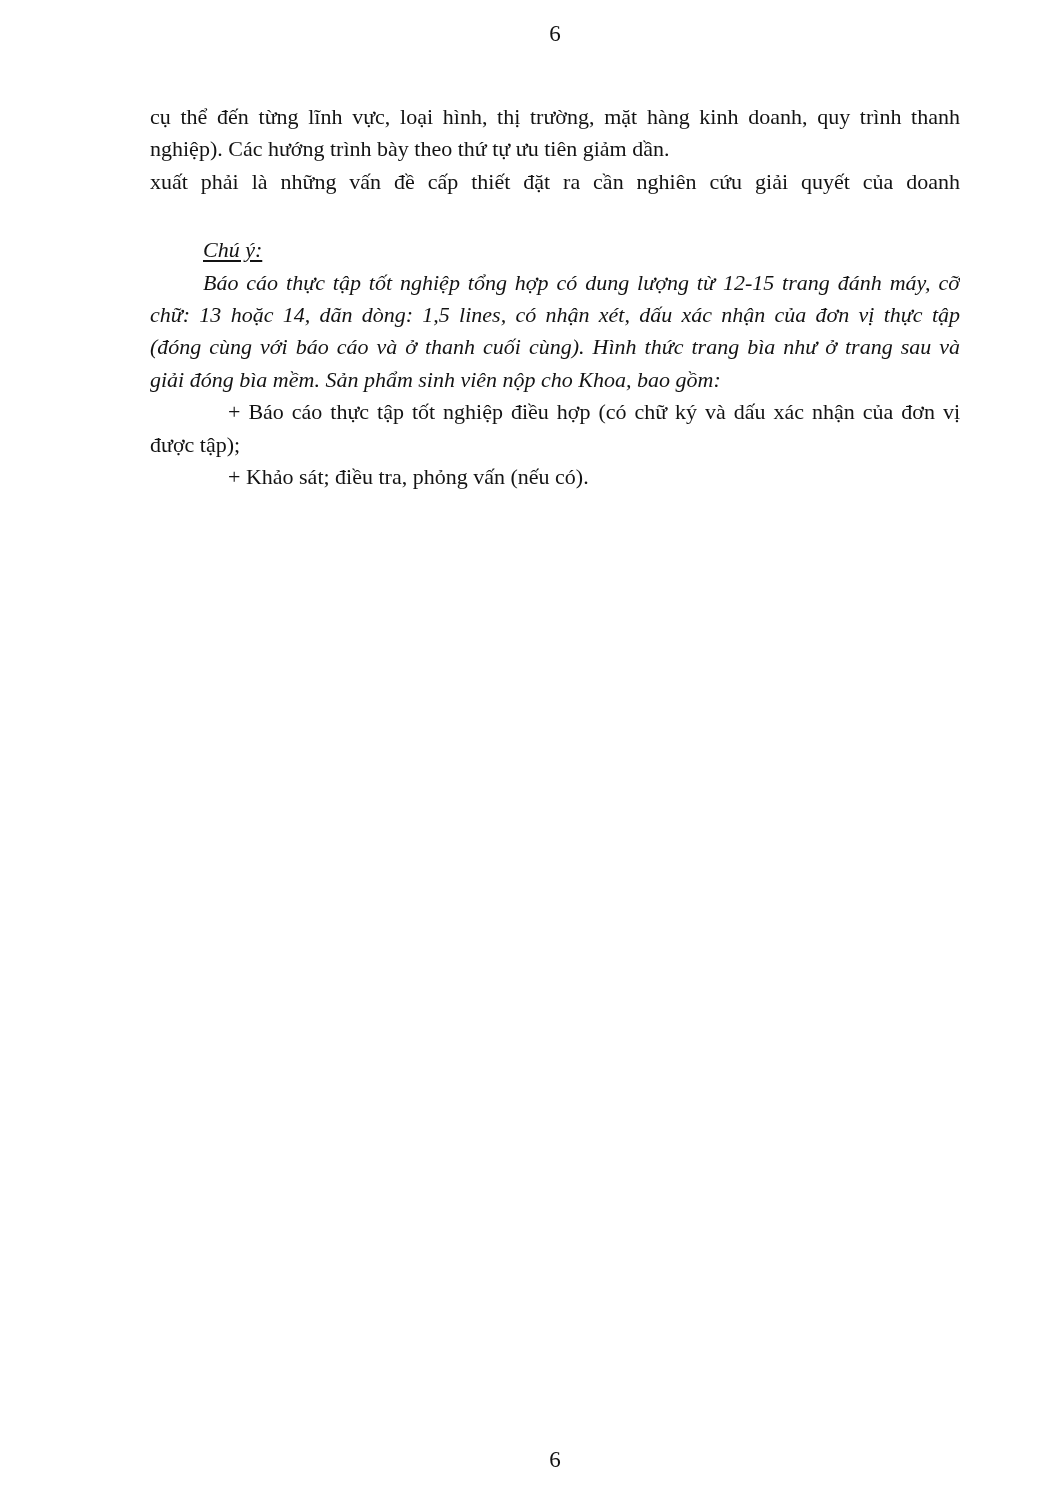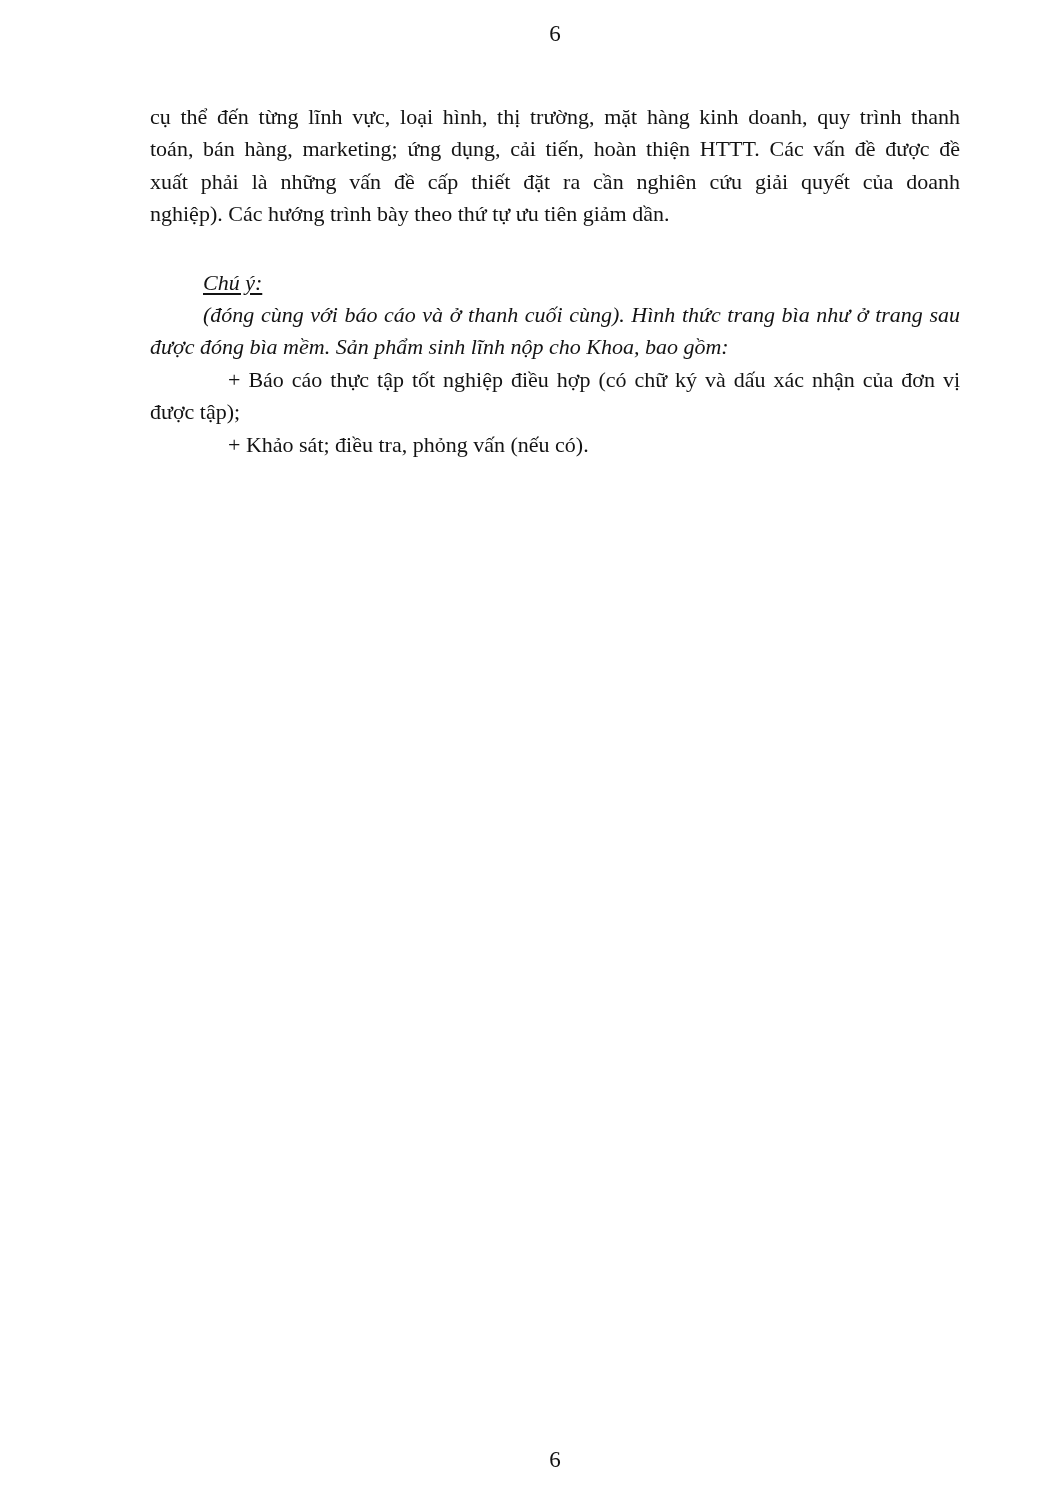--- a/index.html
+++ b/index.html
@@ -68,34 +68,35 @@
 <body>
 
 <div class="paper">
 
   <div class="page-number header">6</div>
 
   <div class="body-block">
 
     <div class="para">
         <div class="tline">cụ thể đến từng lĩnh vực, loại hình, thị trường, mặt hàng kinh doanh, quy trình thanh</div>
-        <div class="tline">toán, bán hàng, marketing; ứng dụng, cải tiến, hoàn thiện HTTT. Các vấn đề được đề</div>
+        <div class="tline final">nghiệp). Các hướng trình bày theo thứ tự ưu tiên giảm dần.</div>
         <div class="tline">xuất phải là những vấn đề cấp thiết đặt ra cần nghiên cứu giải quyết của doanh</div>
-        <div class="tline final">nghiệp). Các hướng trình bày theo thứ tự ưu tiên giảm dần.</div>
       </div>
 
     <div class="para">
       <div class="note-heading-line">
         <span class="u italic">Chú ý:</span>
       </div>
     </div>
 
     <div class="para indent1 italic">
+        <div class="tline">Báo cáo thực tập tốt nghiệp tổng hợp có dung lượng từ 12-15 trang đánh máy, cỡ</div>
+        <div class="tline">chữ: 13 hoặc 14, dãn dòng: 1,5 lines, có nhận xét, dấu xác nhận của đơn vị thực tập</div>
         <div class="tline">(đóng cùng với báo cáo và ở thanh cuối cùng). Hình thức trang bìa như ở trang sau và</div>
-        <div class="tline final">được đóng bìa mềm. Sản phẩm sinh lĩnh nộp cho Khoa, bao gồm:</div>
+        <div class="tline final">giải đóng bìa mềm. Sản phẩm sinh viên nộp cho Khoa, bao gồm:</div>
       </div>
 
     <div class="para indent2">
         <div class="tline">+ Báo cáo thực tập tốt nghiệp điều hợp (có chữ ký và dấu xác nhận của đơn vị</div>
         <div class="tline final">được tập);</div>
       </div>
 
     <div class="para indent2">
         <div class="tline final">+ Khảo sát; điều tra, phỏng vấn (nếu có).</div>
       </div>

